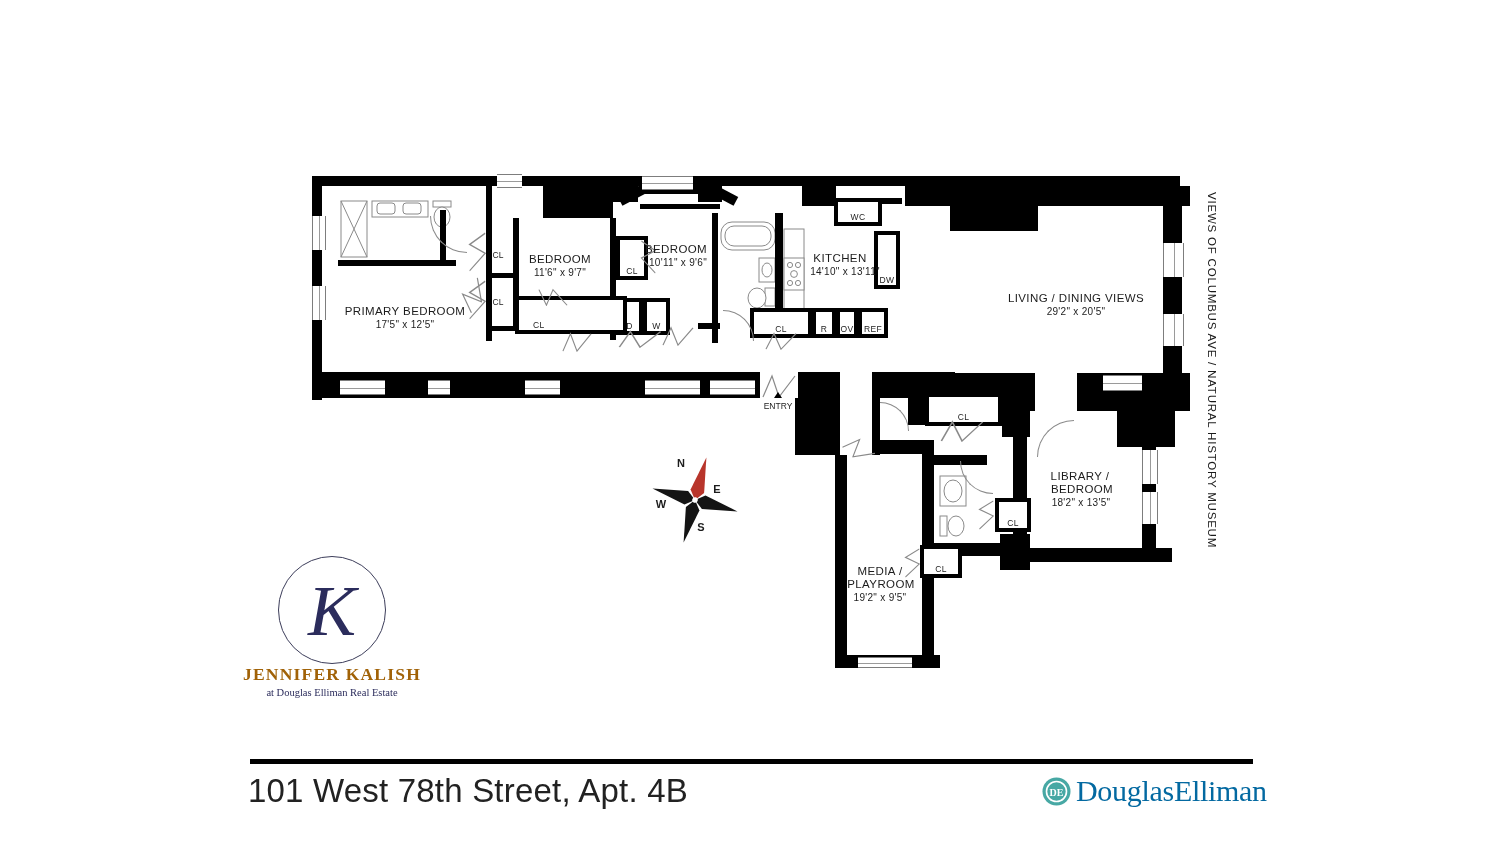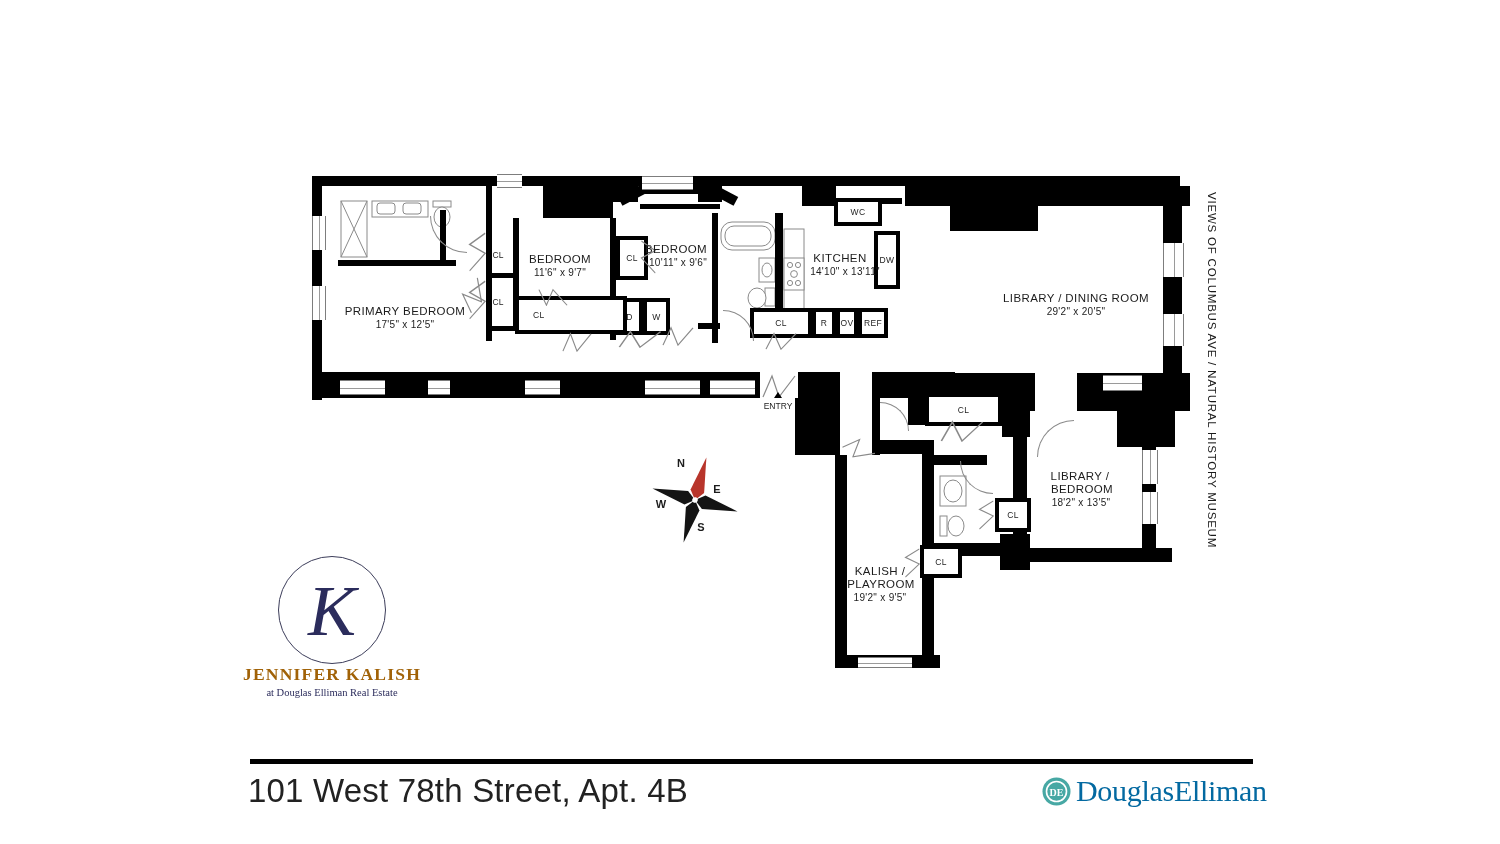--- a/index.html
+++ b/index.html
@@ -6,21 +6,21 @@
   .canvas{position:relative;width:1500px;height:844px;background:#fff;overflow:hidden;
           font-family:"Liberation Sans",sans-serif;color:#1c1c1c;}
   .plan{position:absolute;left:310px;top:168px;width:890px;height:510px;}
   .w{position:absolute;background:#000;z-index:2;}
   .diag{position:absolute;background:#000;z-index:2;}
   .wh{position:absolute;background:#fff;z-index:3;}
   .winh{position:absolute;background:#fff;border-top:1px solid #7d7d7d;border-bottom:1px solid #7d7d7d;z-index:3;}
   .winh:after{content:"";position:absolute;left:0;right:0;top:50%;height:1px;background:#9a9a9a;}
   .winv{position:absolute;background:#fff;border-left:1px solid #7d7d7d;border-right:1px solid #7d7d7d;z-index:3;}
   .winv:after{content:"";position:absolute;top:0;bottom:0;left:50%;width:1px;background:#9a9a9a;}
-  .box{position:absolute;background:#fff;border:4px solid #000;z-index:4;display:flex;align-items:center;justify-content:center;}
+  .box{position:absolute;background:#fff;border:4px solid #000;z-index:4;display:flex;align-items:flex-end;justify-content:center;}
   .box span{font-size:8.5px;letter-spacing:.3px;}
   .rl{position:absolute;z-index:6;transform:translate(-50%,-50%);font-size:11.5px;letter-spacing:.4px;white-space:nowrap;text-align:center;}
   .rd{position:absolute;z-index:6;transform:translate(-50%,-50%);font-size:10px;letter-spacing:.3px;white-space:nowrap;}
   .sl{position:absolute;z-index:6;transform:translate(-50%,-50%);font-size:8.5px;white-space:nowrap;}
   .dz{position:absolute;z-index:5;}
   .dz polyline{fill:none;stroke:#8a8a8a;stroke-width:1.2;}
   .arc{position:absolute;z-index:5;}
   .arc-bl{border-left:1px solid #8a8a8a;border-bottom:1px solid #8a8a8a;border-bottom-left-radius:100%;}
   .arc-tl{border-left:1px solid #8a8a8a;border-top:1px solid #8a8a8a;border-top-left-radius:100%;}
   .arc-tr{border-right:1px solid #8a8a8a;border-top:1px solid #8a8a8a;border-top-right-radius:100%;}
@@ -247,26 +247,26 @@
     <div class="arc arc-tr" style="left:570px;top:234px;width:28px;height:28px"></div>
 
     <span class="rl" style="left:95px;top:143px">PRIMARY BEDROOM</span>
     <span class="rd" style="left:95px;top:156px">17'5" x 12'5"</span>
     <span class="rl" style="left:250px;top:91px">BEDROOM</span>
     <span class="rd" style="left:250px;top:104px">11'6" x 9'7"</span>
     <span class="rl" style="left:366px;top:81px">BEDROOM</span>
     <span class="rd" style="left:368px;top:94px">10'11" x 9'6"</span>
     <span class="rl" style="left:530px;top:90px">KITCHEN</span>
     <span class="rd" style="left:535px;top:103px">14'10" x 13'11"</span>
-    <span class="rl" style="left:766px;top:130px">LIBRARY / DINING ROOM</span>
+    <span class="rl" style="left:766px;top:130px">LIVING / DINING VIEWS</span>
     <span class="rd" style="left:766px;top:143px">29'2" x 20'5"</span>
     <span class="rl" style="left:770px;top:308px">LIBRARY /</span>
     <span class="rl" style="left:772px;top:321px">BEDROOM</span>
     <span class="rd" style="left:771px;top:334px">18'2" x 13'5"</span>
-    <span class="rl" style="left:570px;top:403px">KALISH /</span>
+    <span class="rl" style="left:570px;top:403px">MEDIA /</span>
     <span class="rl" style="left:571px;top:416px">PLAYROOM</span>
     <span class="rd" style="left:570px;top:429px">19'2" x 9'5"</span>
 
     <div class="tri" style="left:464px;top:224px"></div>
     <span class="sl" style="left:468px;top:238px">ENTRY</span>
 
     <svg class="compass" style="left:335px;top:282px" width="100" height="100" viewBox="-50 -50 100 100">
       <g transform="rotate(15)">
         <polygon points="0,0 -7,-9 0,-44 7,-9" fill="#b8352b"></polygon>
         <polygon points="0,0 9,-7 44,0 9,7" fill="#141414"></polygon>

